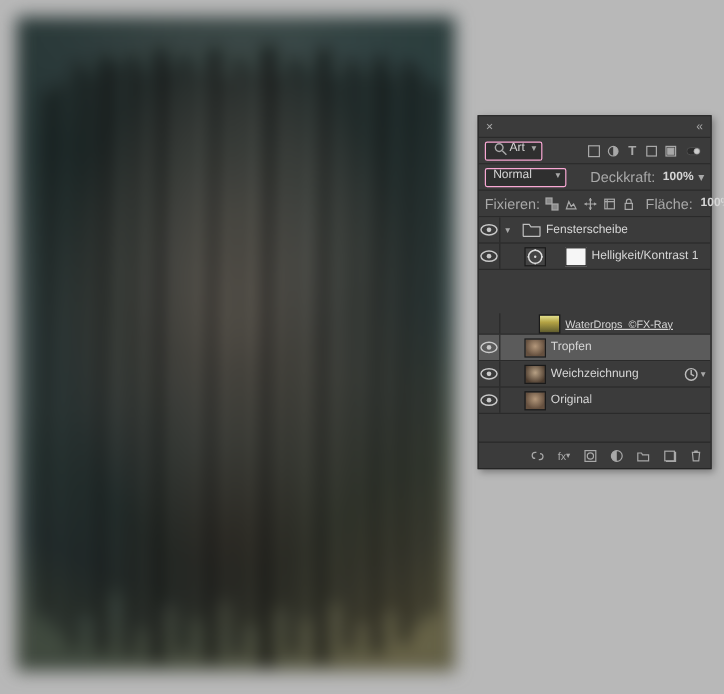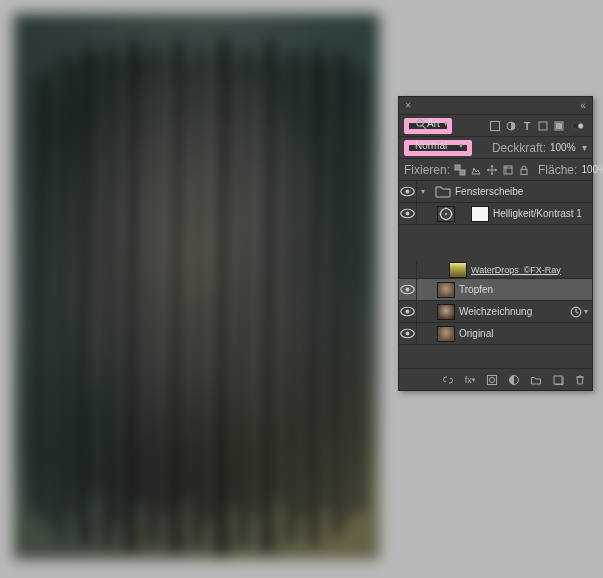--- a/index.html
+++ b/index.html
@@ -75,26 +75,26 @@
   }
   .tab.active::after{
     content:""; position:absolute; bottom:-1px; left:0; right:0;
     height:1px; background: var(--panel-bg);
   }
   .spacer { flex: 1; }
   .ic { width: 12px; height: 12px; display:flex; align-items:center; justify-content:center; color: var(--text-dim); }
   .ic svg { width: 12px; height: 12px; fill: currentColor; stroke: currentColor; }
   .ic.btn { cursor:pointer; }
   .select {
-    background: var(--input-bg); border:5px solid #f9a8d4; height:16px;
+    background: var(--input-bg); border:1px solid #f9a8d4; height:16px;
     display:flex; align-items:center; padding:0 4px 4px 6px; border-radius:2px;
     justify-content: space-between;
   }
   .select .chev { margin-left:4px; font-size:8px; color: var(--text-dim);}
-  .num { font-size:10px; color: var(--text); min-width: 28px; }
+  .num { font-size:10px; color: var(--text); min-width: 28px; text-align:right;font-weight:bold;}
   .lbl { font-size:12px; color: var(--text-dim); }
   .lbl2 { font-size:10px; color: var(--text); }
   .chev { color: var(--text-dim); }
 
   .layers {
     flex: 1; overflow: hidden;
     background: var(--panel-bg);
   }
   .layer, .group {
     display:flex; align-items:center;

